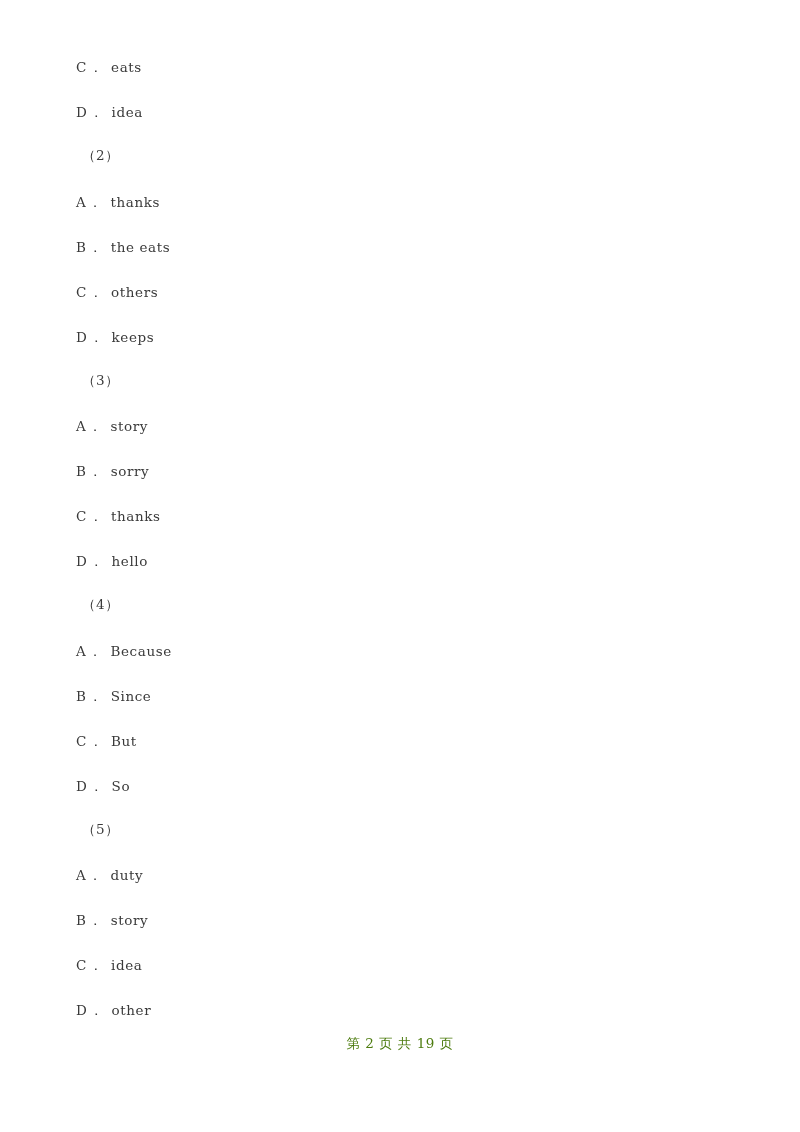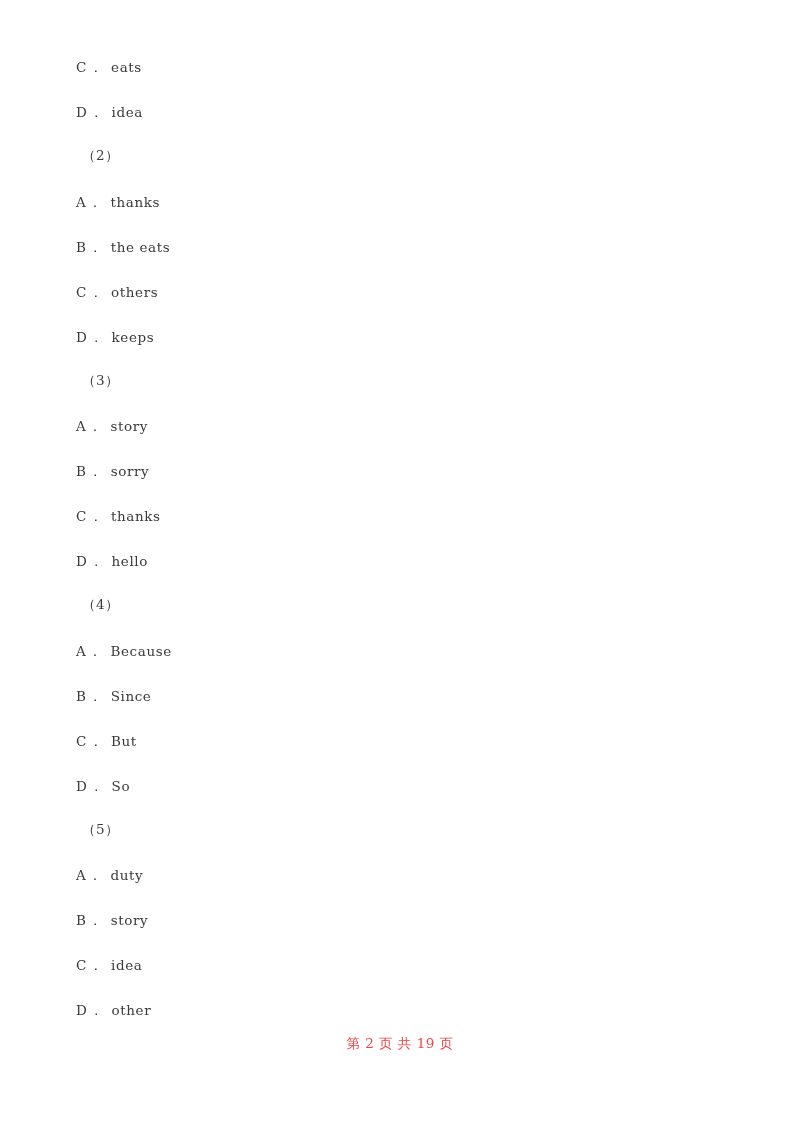--- a/index.html
+++ b/index.html
@@ -66,21 +66,21 @@
   }
 
   .footer {
     position: absolute;
     left: 0;
     top: 1033px;
     width: 800px;
     text-align: center;
     font-size: 13.5px;
     line-height: 20px;
-    color: #ef4444;
+    color: #4d7c0f;
     white-space: pre;
     font-family: "DejaVu Serif", "Liberation Serif", serif;
     letter-spacing: 0.5px;
   }
 </style>
 </head>
 <body>
 
 <div class="page">
   <div class="content">

